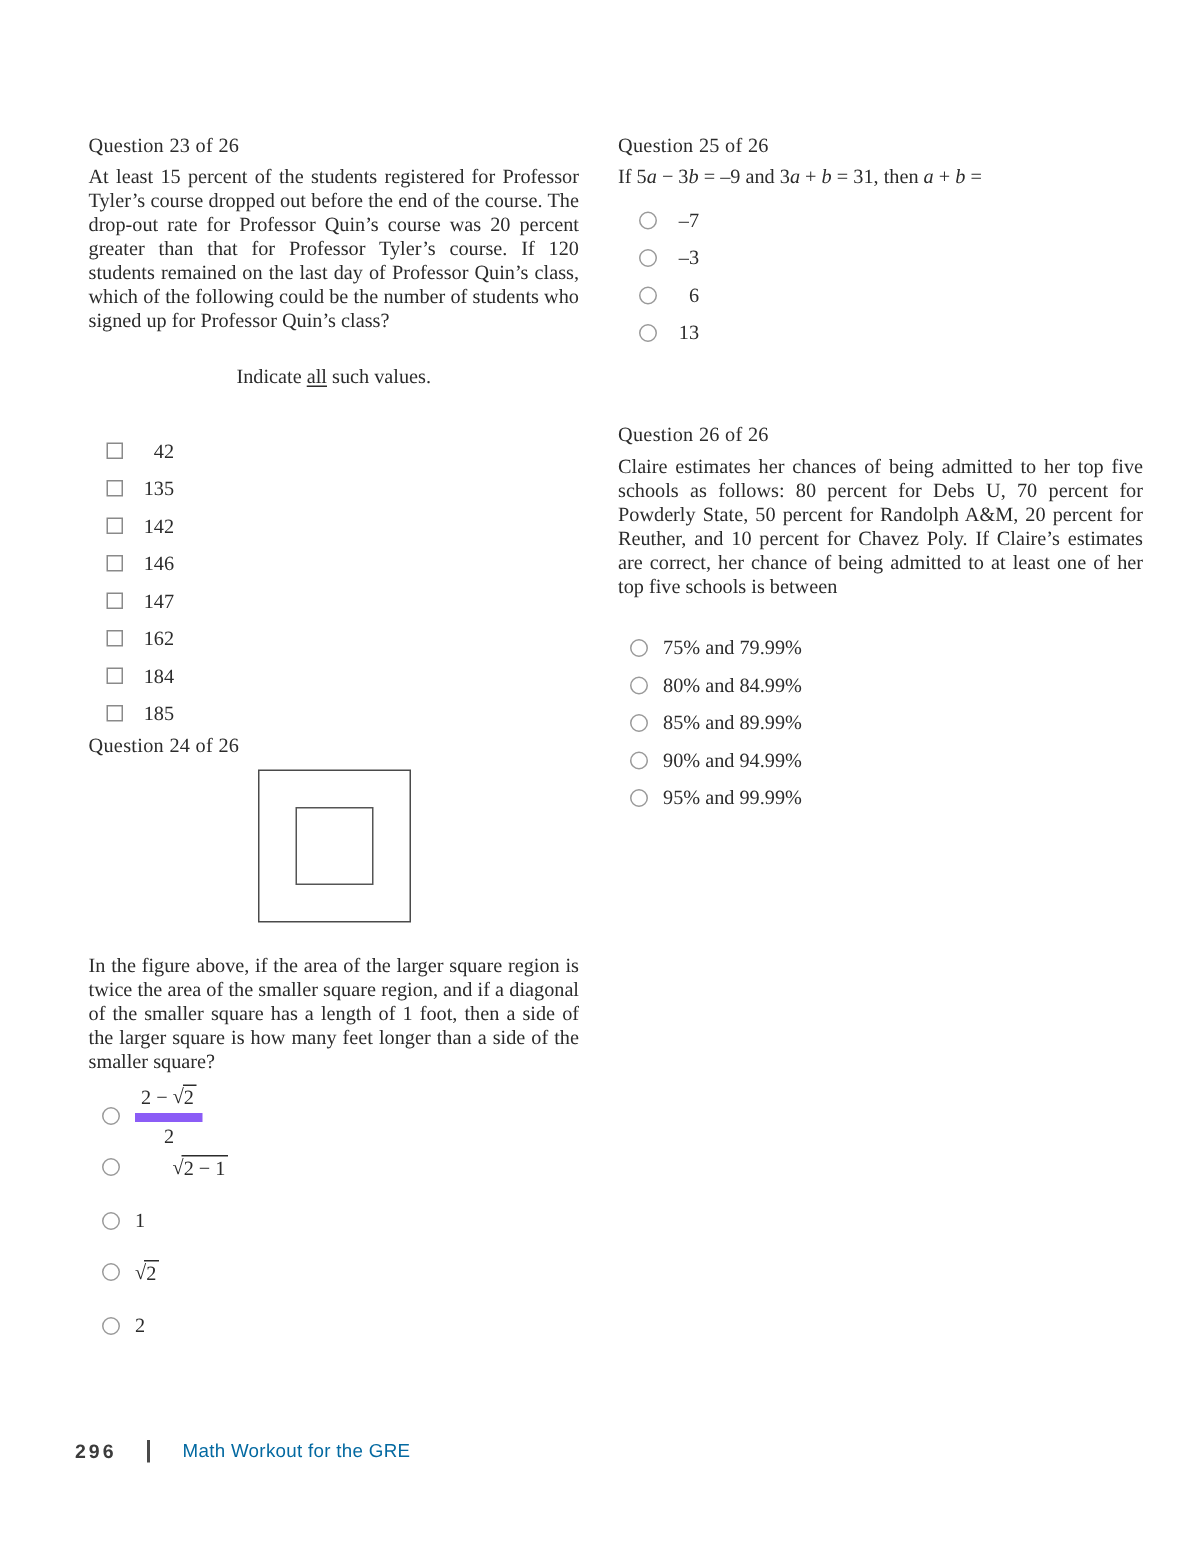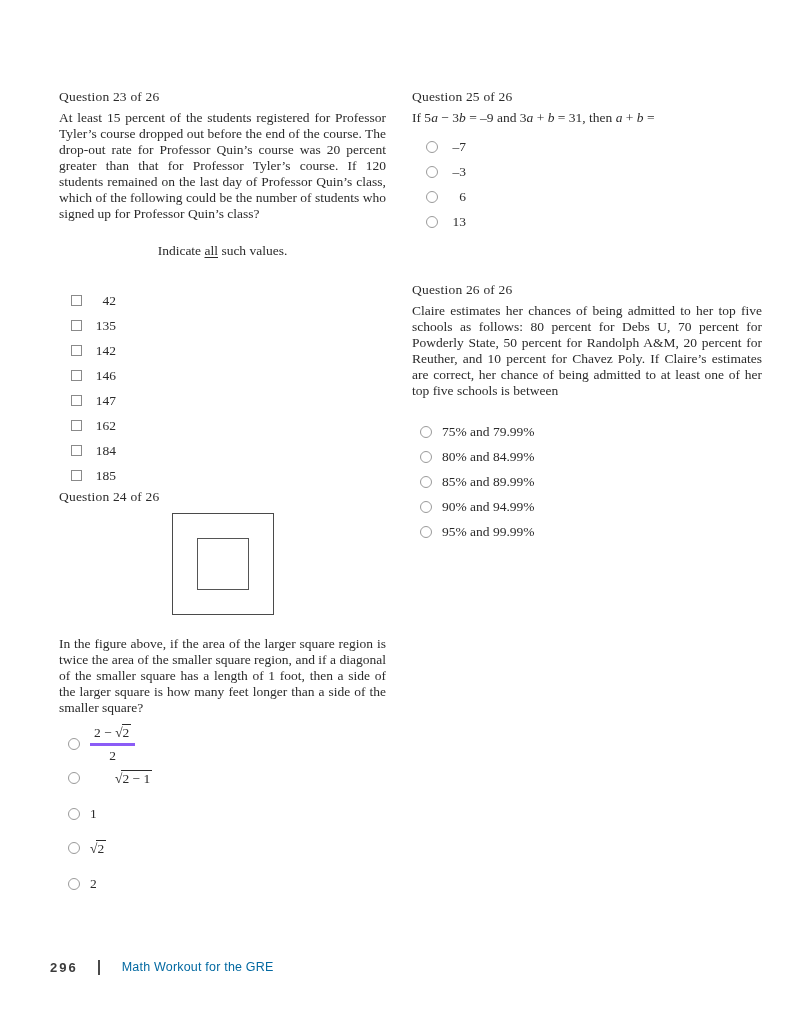--- a/index.html
+++ b/index.html
@@ -60,21 +60,21 @@
   }
   .fig-inner {
     position: absolute; left: 24px; top: 24px;
     width: 52px; height: 52px; border: 1px solid #555;
   }
 
   
   .math { font-size: 13.5px; }
   .it { font-style: italic; }
   .frac { display: inline-block; text-align: center; vertical-align: middle; line-height: 1.15; }
-  .frac .fnum { display: block; padding: 0 4px 2px; border-bottom: 3px solid #8b5cf6; text-align: center; }
+  .frac .fnum { display: block; padding: 0 4px 2px; border-bottom: 6px solid #8b5cf6; text-align: center; }
   .frac .fden { display: block; padding-top: 2px; }
   .sqrt { white-space: nowrap; display: inline-block; }
   .sqrt .radsym { display: inline-block; transform: translateY(-0.5px); }
   .sqrt .vinc   { display: inline-block; border-top: 1px solid #2b2b2b; padding: 0 2px 0 1px; margin-left: -1px; }
 
   
   .footer {
     position: absolute; left: 50px; top: 958px; height: 18px;
     display: flex; align-items: center;
     font-family: "Liberation Sans", sans-serif;

